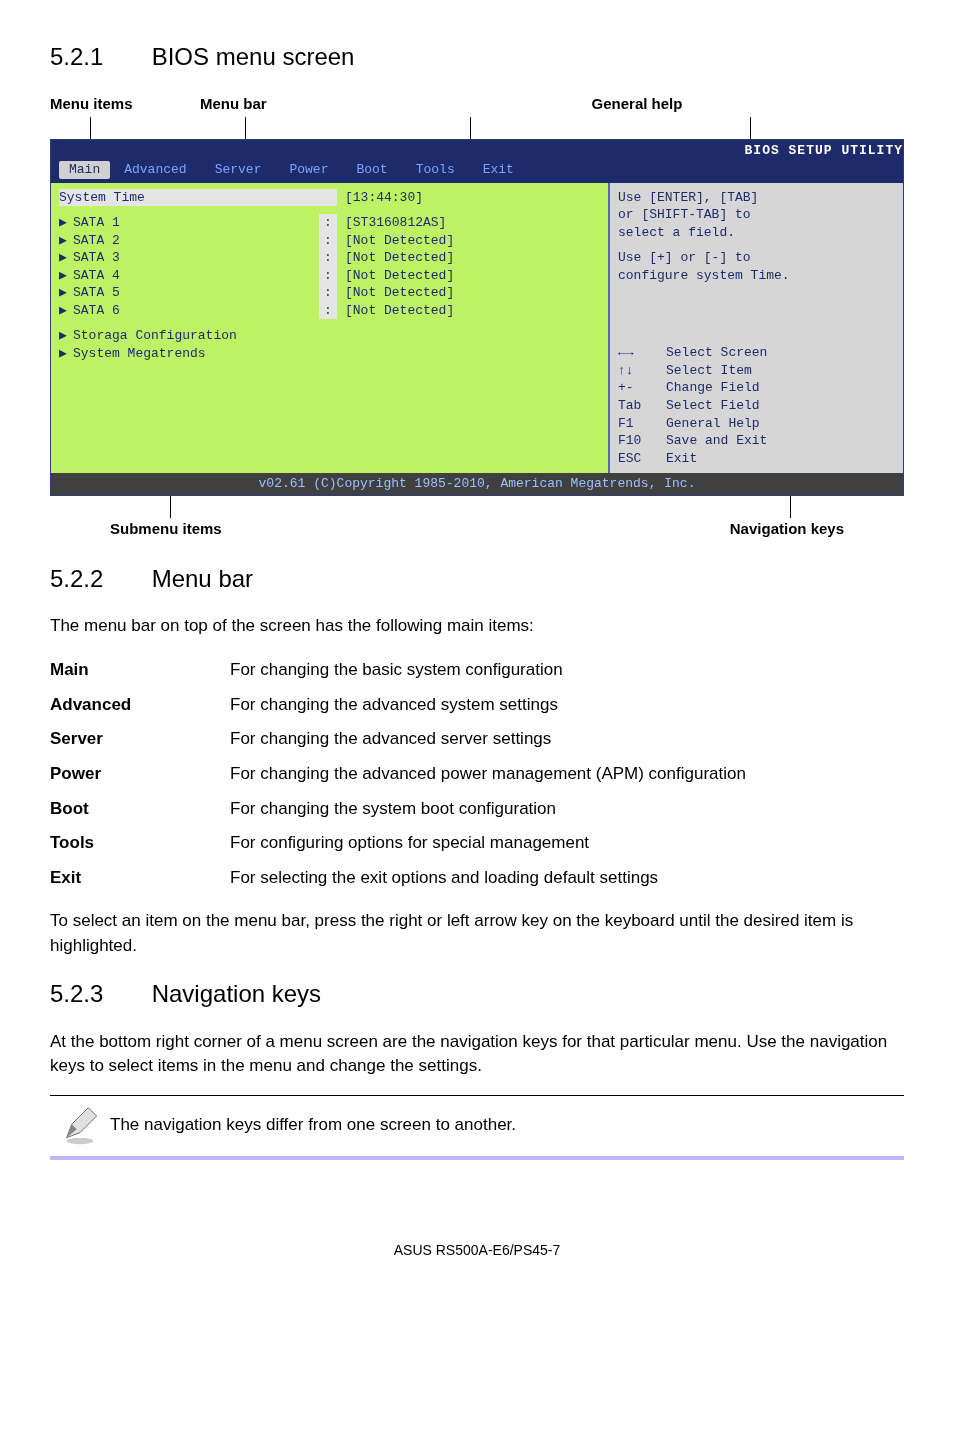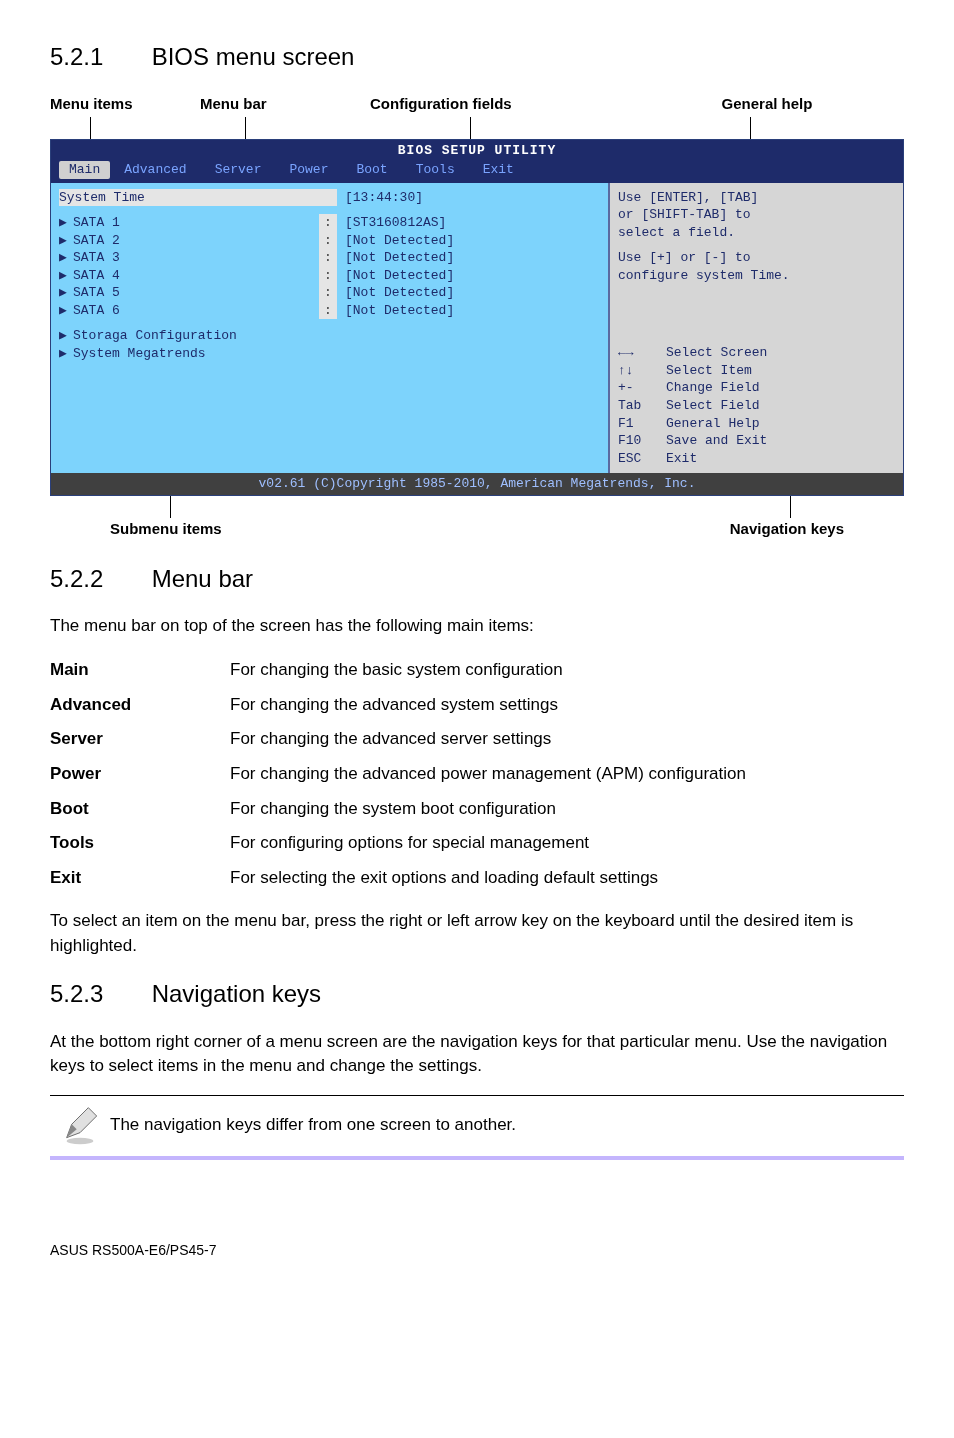--- a/index.html
+++ b/index.html
@@ -40,21 +40,21 @@
     border: 1.5px solid #2a3f7a;
     background: #1e2b6a;
     font-family: "Courier New", monospace;
     font-size: 13px;
     color: #fff;
     line-height: 1.35;
   }
   .bios-title-row {
     background: #1e2b6a;
     color: #fff;
-    text-align: center;
+    text-align: right;
     padding: 2px 0;
     font-weight: bold;
     letter-spacing: 1px;
   }
   .bios-menu-row {
     background: #1e2b6a;
     display: flex;
     padding: 0 8px 4px 8px;
     color: #7aa4ff;
   }
@@ -62,21 +62,21 @@
     padding: 0 14px;
   }
   .bios-menu-row .active {
     background: #d0d0d0;
     color: #1e2b6a;
     border-radius: 2px;
     padding: 0 10px;
   }
   .bios-body {
     display: flex;
-    background: #7dd3fc;
+    background: #bef264;
     gap: 26px;
   }
   .bios-left {
     flex: 1;
     padding: 6px 8px 40px 8px;
     color: #1e2b6a;
     position: relative;
   }
   .bios-left .row { display:flex; }
   .bios-left .lbl { width: 260px; color:#1e2b6a; }
@@ -141,37 +141,36 @@
   }
   .note-icon {
     width: 60px;
     display:flex;
     justify-content:center;
   }
   .note-icon svg { width:40px; height:40px; }
 
   .page-footer {
     display:flex;
-    justify-content:flex-start;
+    justify-content:center;
     font-size: 14px;
     margin-top: 20px;
   }
 </style>
 </head>
 <body>
 
 <h2 class="section-title">
   <span class="secnum">5.2.1</span>
   <span>BIOS menu screen</span>
 </h2>
 
 <div class="callouts-top">
   <div class="c1">Menu items</div>
   <div class="c2">Menu bar</div>
-  <div class="c3">Configuration fields</div>
   <div class="c4">General help</div>
 </div>
 <div class="callout-lines-top">
   <div class="vline" style="left:40px"></div>
   <div class="vline" style="left:195px"></div>
   <div class="vline" style="left:420px"></div>
   <div class="vline" style="left:700px"></div>
 </div>
 
 <div class="bios-box">

